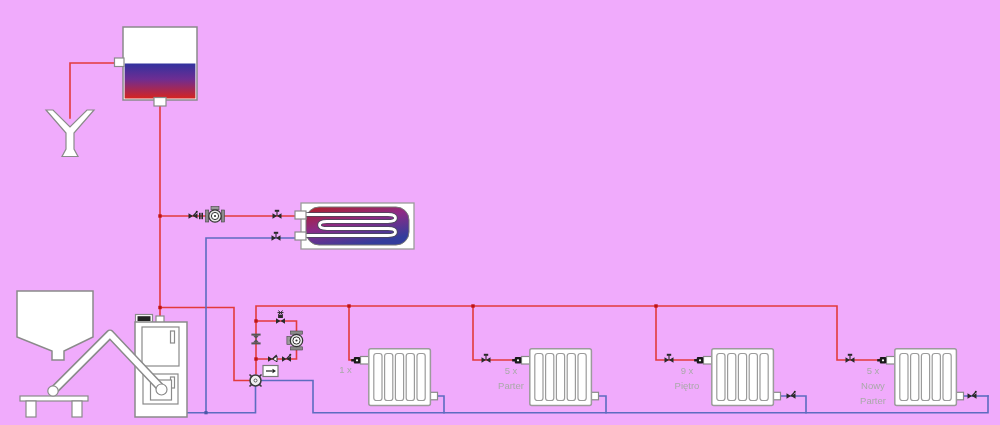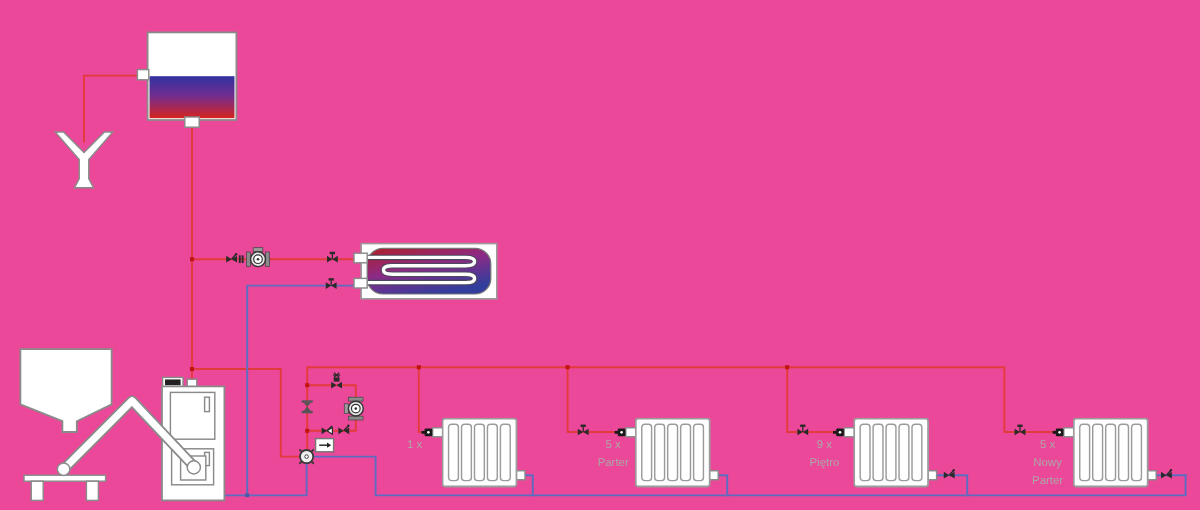--- a/index.html
+++ b/index.html
@@ -1,16 +1,16 @@
 <!DOCTYPE html>
 <html><head>
 <meta charset="utf-8">
 <style>
   html,body{margin:0;padding:0;background:#ffffff;}
-  .stage{position:relative;width:1000px;height:425px;background:#ec4899;overflow:hidden;
+  .stage{position:relative;width:1000px;height:425px;background:#f0abfc;overflow:hidden;
          font-family:"Liberation Sans", sans-serif;}
   svg{display:block;}
   .pipe{fill:none;stroke-width:1.6;stroke-linecap:square;stroke-linejoin:miter;}
   .equip{fill:#ffffff;stroke:#8a8a8a;stroke-width:1.5;}
   .equip-thin{fill:#ffffff;stroke:#8a8a8a;stroke-width:1.2;}
   .lbl{fill:#a9a9a9;font-size:9.5px;font-family:"Liberation Sans",sans-serif;text-anchor:middle;}
 </style>
 </head>
 <body>
 

